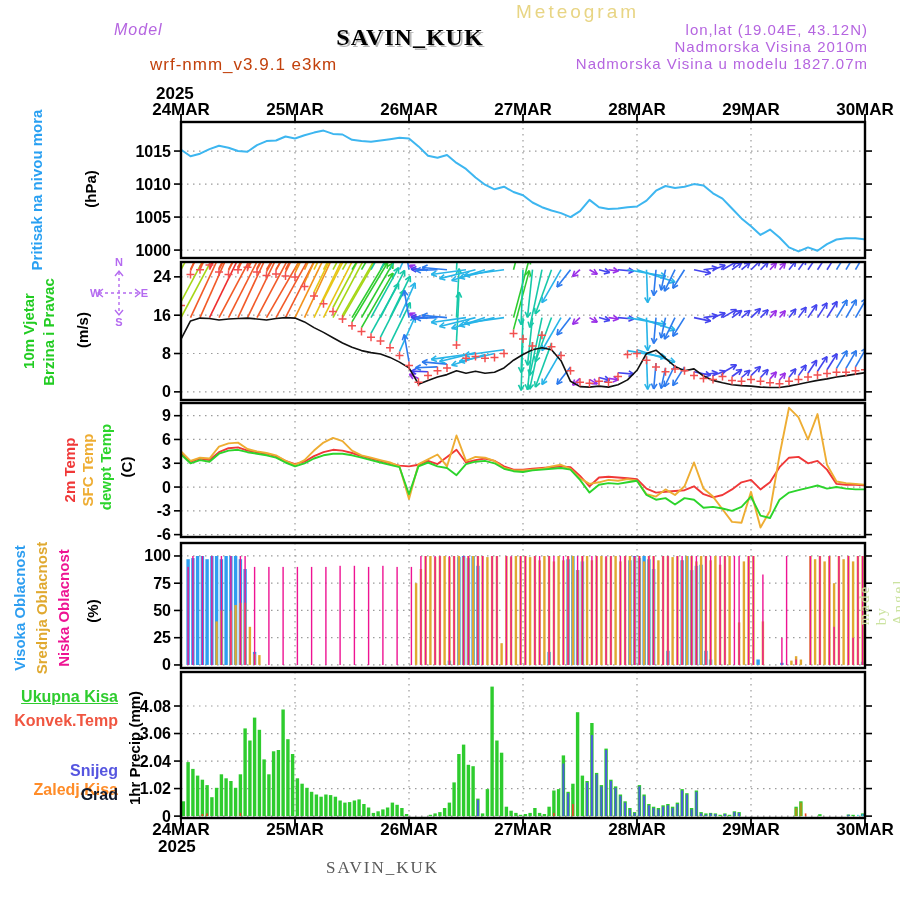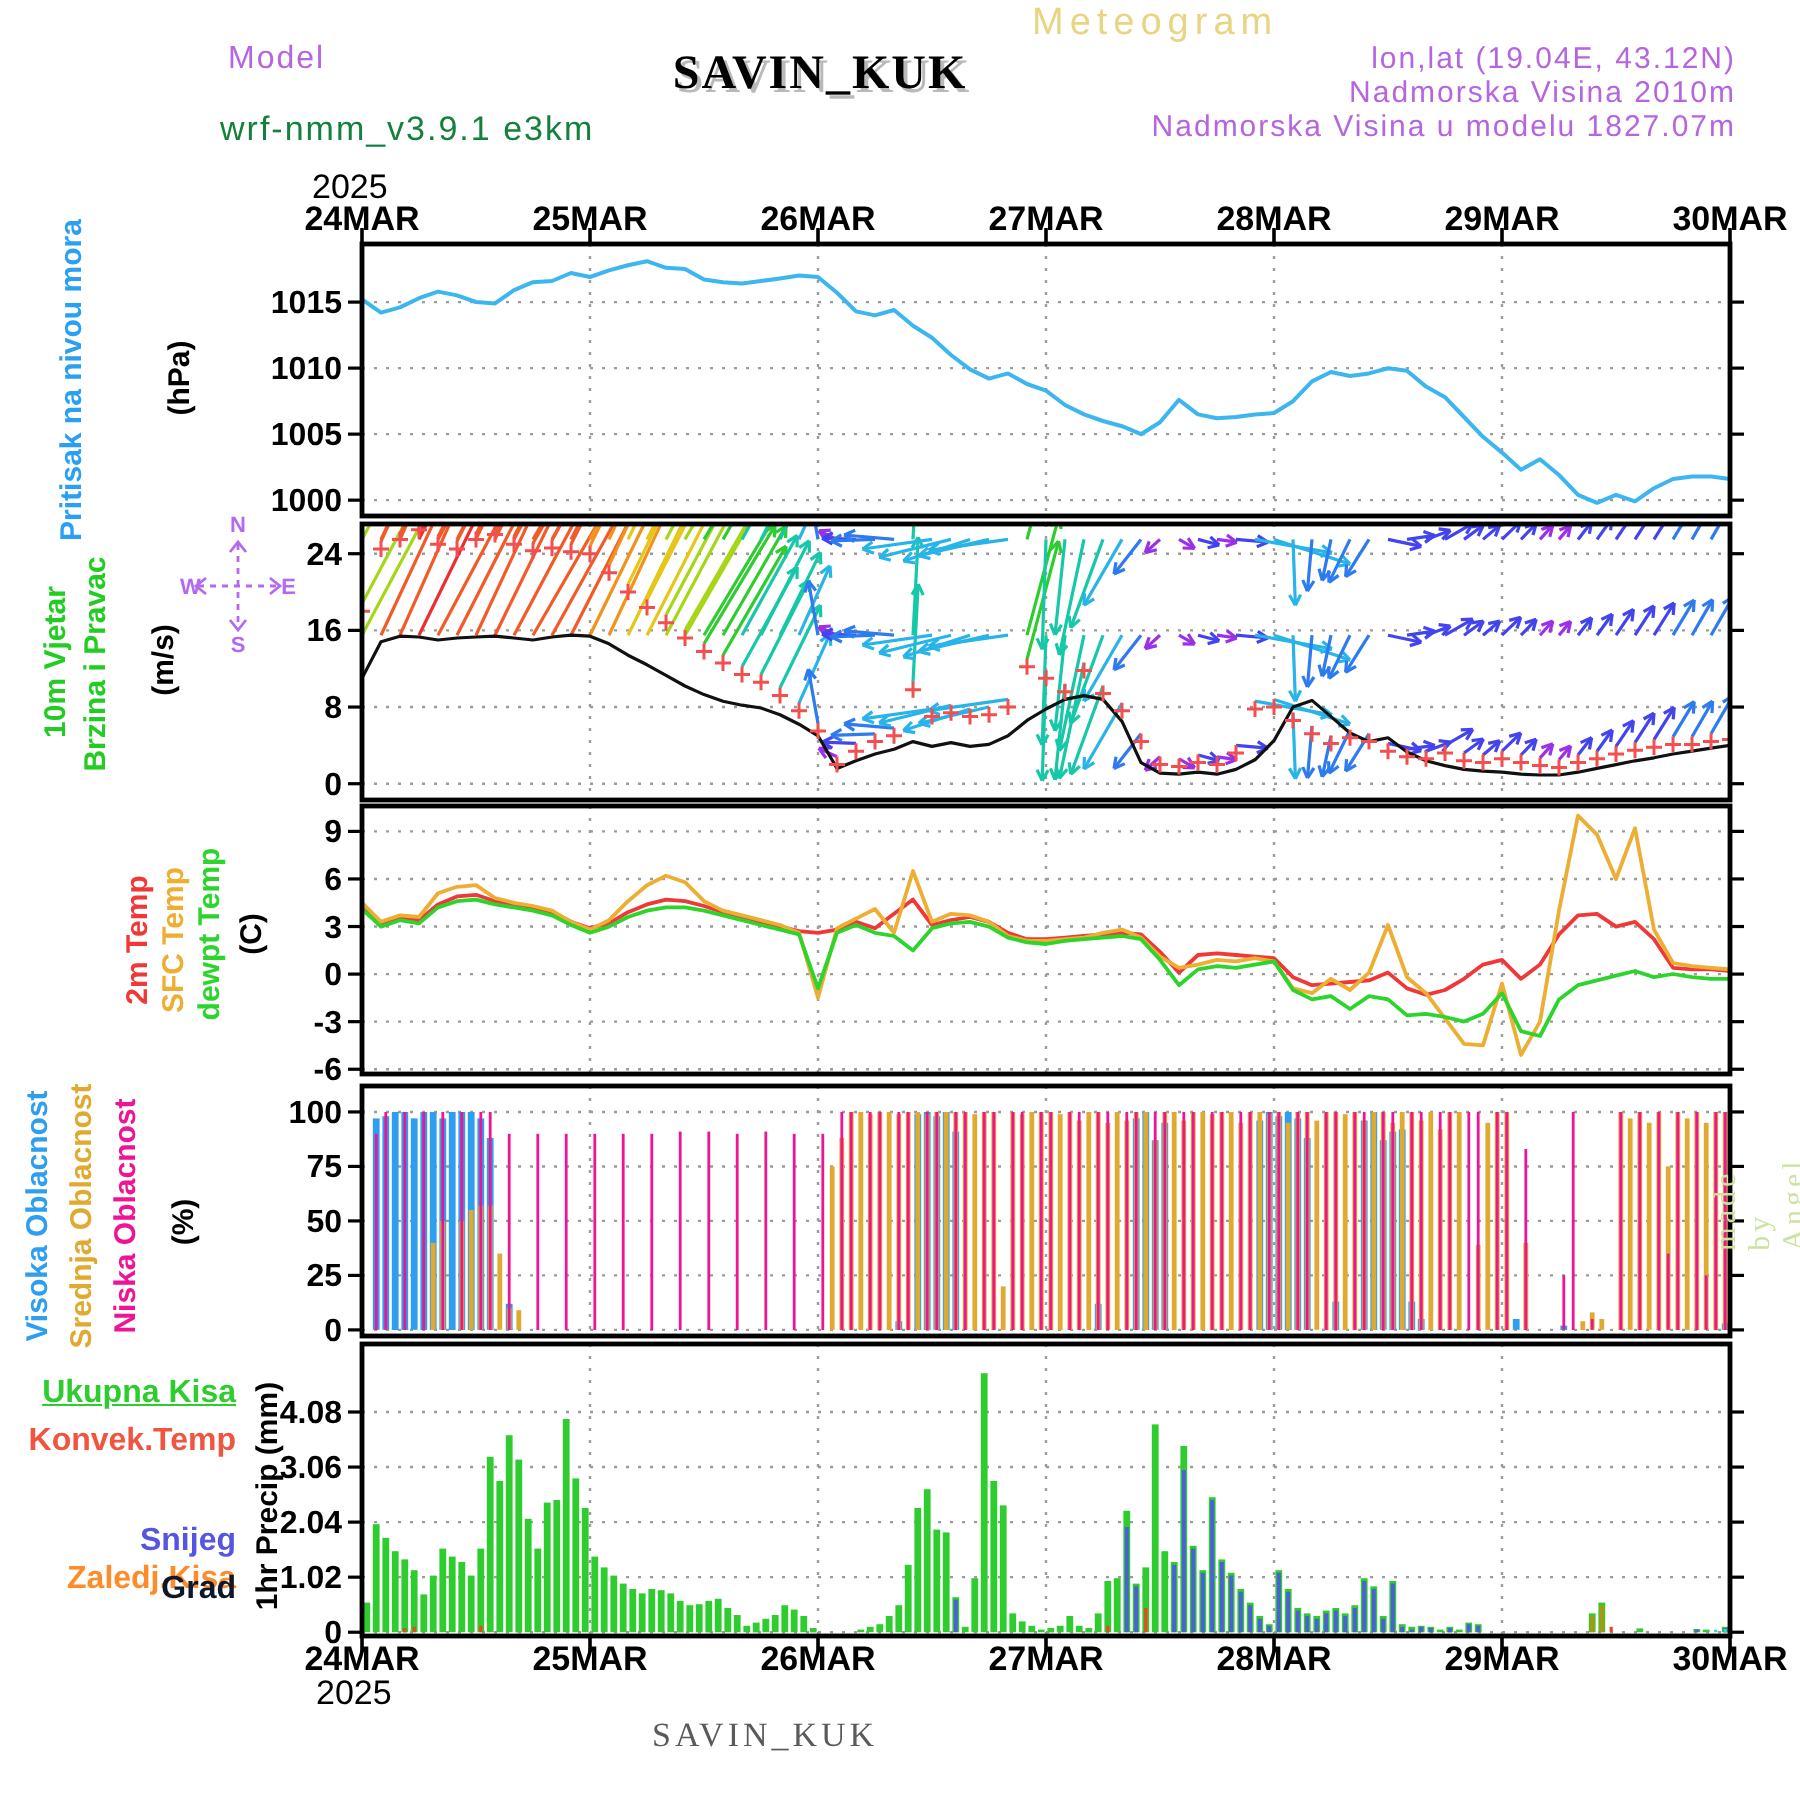--- a/index.html
+++ b/index.html
@@ -3,27 +3,27 @@
 <meta charset="utf-8">
 <style>
   html,body{margin:0;padding:0;}
   body{width:900px;height:900px;position:relative;background:#ffffff;overflow:hidden;
        font-family:"Liberation Sans", sans-serif;}
   .abs{position:absolute;white-space:nowrap;}
   .vlab{position:absolute;transform:translate(-50%,-50%) rotate(-90deg);white-space:nowrap;
         font-weight:bold;font-size:15px;}
   .plab{position:absolute;width:112px;text-align:right;font-weight:bold;font-size:16px;white-space:nowrap;}
   .hdr-meteogram{left:516px;top:1px;font-size:19px;letter-spacing:3px;}
-  .hdr-model{left:114px;top:21px;font-size:16px;letter-spacing:1px;}
+  .hdr-model{left:114px;top:21px;font-size:16px;letter-spacing:1px;font-style:italic;}
   .hdr-wrf{left:110px;top:55px;font-size:17px;letter-spacing:1px;}
   .hdr-title{left:295px;top:24px;width:230px;text-align:center;font-size:24px;font-weight:bold;
              font-family:"Liberation Serif", serif;letter-spacing:1px;color:#000;
              text-shadow:2px 2px 0 #b9b9b9;}
   .hdr-right{right:32px;text-align:right;font-size:15px;letter-spacing:1px;padding-left:19px;}
-  .yr{font-size:17px;font-weight:normal;color:#000;}
+  .yr{font-size:17px;font-weight:bold;color:#000;}
   .date-label{position:absolute;transform:translateX(-50%);font-size:17px;font-weight:bold;color:#000000;}
   .footer-title{left:326px;top:858px;font-size:17px;letter-spacing:2px;color:#5a5a5a;
                 font-family:"Liberation Serif", serif;}
   .made-by{position:absolute;left:881px;top:602px;transform:translate(-50%,-50%) rotate(-90deg);
            font-size:15px;letter-spacing:2px;font-family:"Liberation Serif", serif;}
   svg.compass{position:absolute;left:90px;top:256px;overflow:visible;}
   .compass text{font-size:11px;font-weight:bold;font-family:"Liberation Sans",sans-serif;}
 </style>
 </head>
 <body>
@@ -1323,21 +1323,21 @@
     <line x1="637" y1="114" x2="637" y2="122" stroke="#000" stroke-width="1.8"></line>
     <line x1="637" y1="818" x2="637" y2="826" stroke="#000" stroke-width="1.8"></line>
     <line x1="751" y1="114" x2="751" y2="122" stroke="#000" stroke-width="1.8"></line>
     <line x1="751" y1="818" x2="751" y2="826" stroke="#000" stroke-width="1.8"></line>
     <line x1="865" y1="114" x2="865" y2="122" stroke="#000" stroke-width="1.8"></line>
     <line x1="865" y1="818" x2="865" y2="826" stroke="#000" stroke-width="1.8"></line>
   </svg>
 
 <span class="abs hdr-meteogram" style="color: rgb(232, 213, 132);">Meteogram</span>
 <span class="abs hdr-model" style="color: rgb(181, 101, 224);">Model</span>
-<span class="abs hdr-wrf" style="color: #15803d;">wrf-nmm_v3.9.1 e3km</span>
+<span class="abs hdr-wrf" style="color: #c2410c; margin-left: 40px;">wrf-nmm_v3.9.1 e3km</span>
 <div class="abs hdr-title">SAVIN_KUK</div>
 <span class="abs hdr-right" style="top: 21px; color: rgb(181, 101, 224);">lon,lat (19.04E, 43.12N)</span>
 <span class="abs hdr-right" style="top: 38px; color: rgb(181, 101, 224);">Nadmorska Visina 2010m</span>
 <span class="abs hdr-right" style="top: 55px; color: rgb(181, 101, 224);">Nadmorska Visina u modelu 1827.07m</span>
 
 <span class="abs yr" style="left:156px;top:84px">2025</span>
 <span class="abs yr" style="left:158px;top:837px">2025</span>
 
 <div class="vlab" style="left: 36px; top: 190px; color: rgb(41, 160, 242);">Pritisak na nivou mora</div>
 <div class="vlab" style="left:90px;top:189px;color:#000">(hPa)</div>

